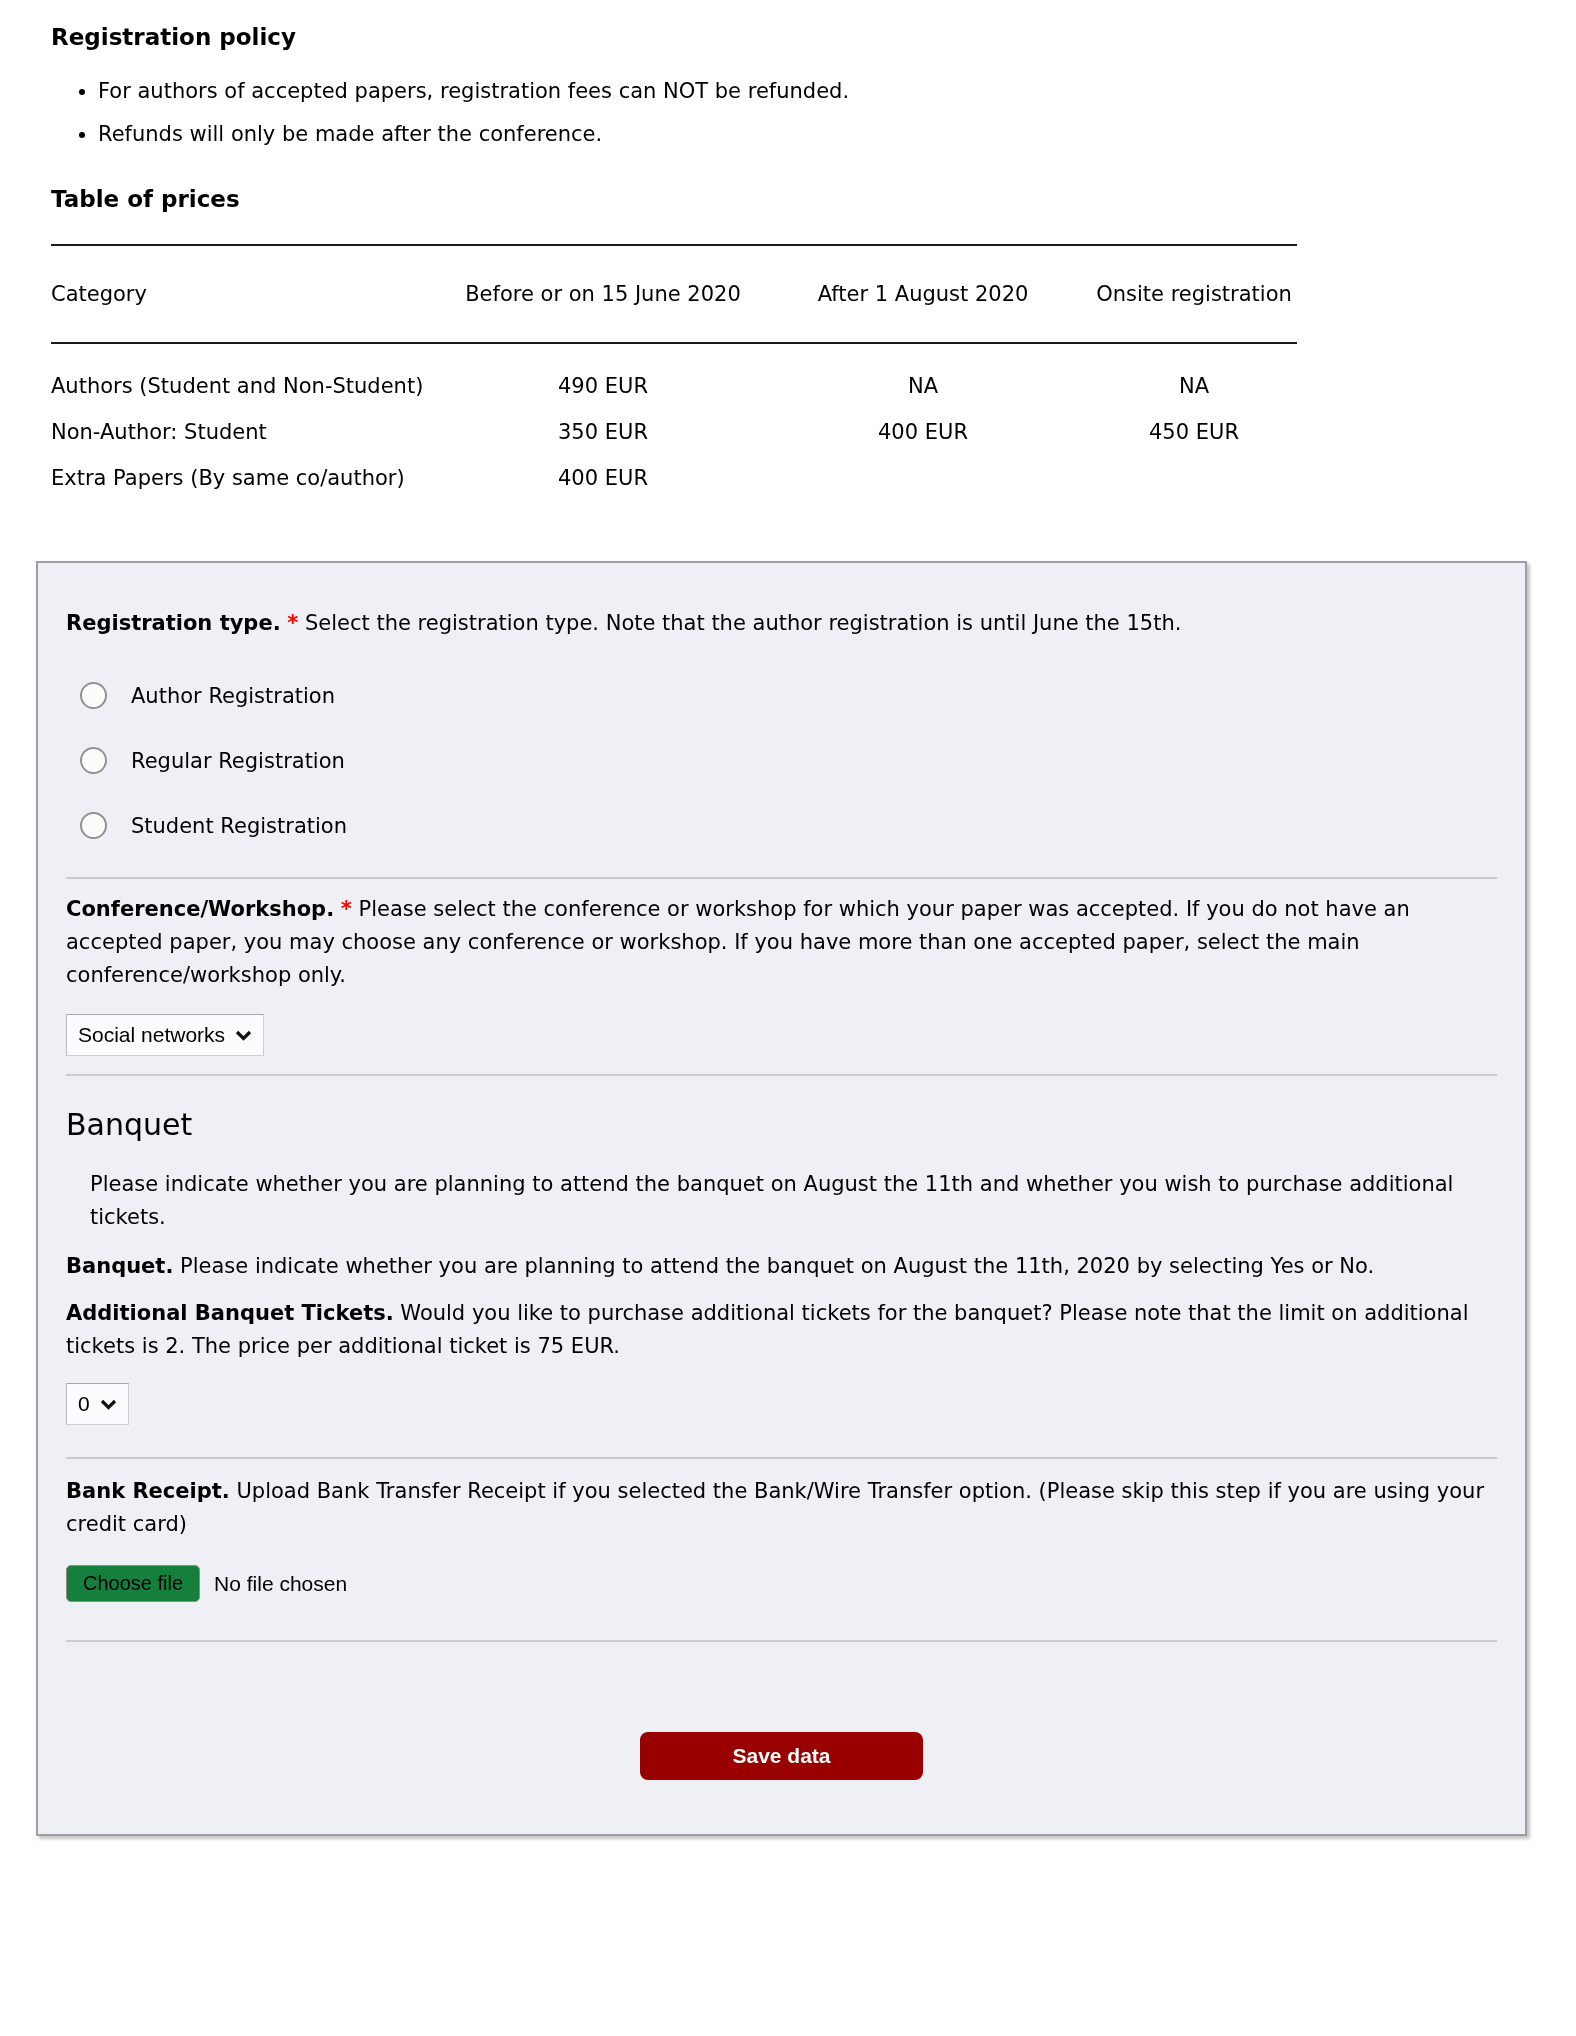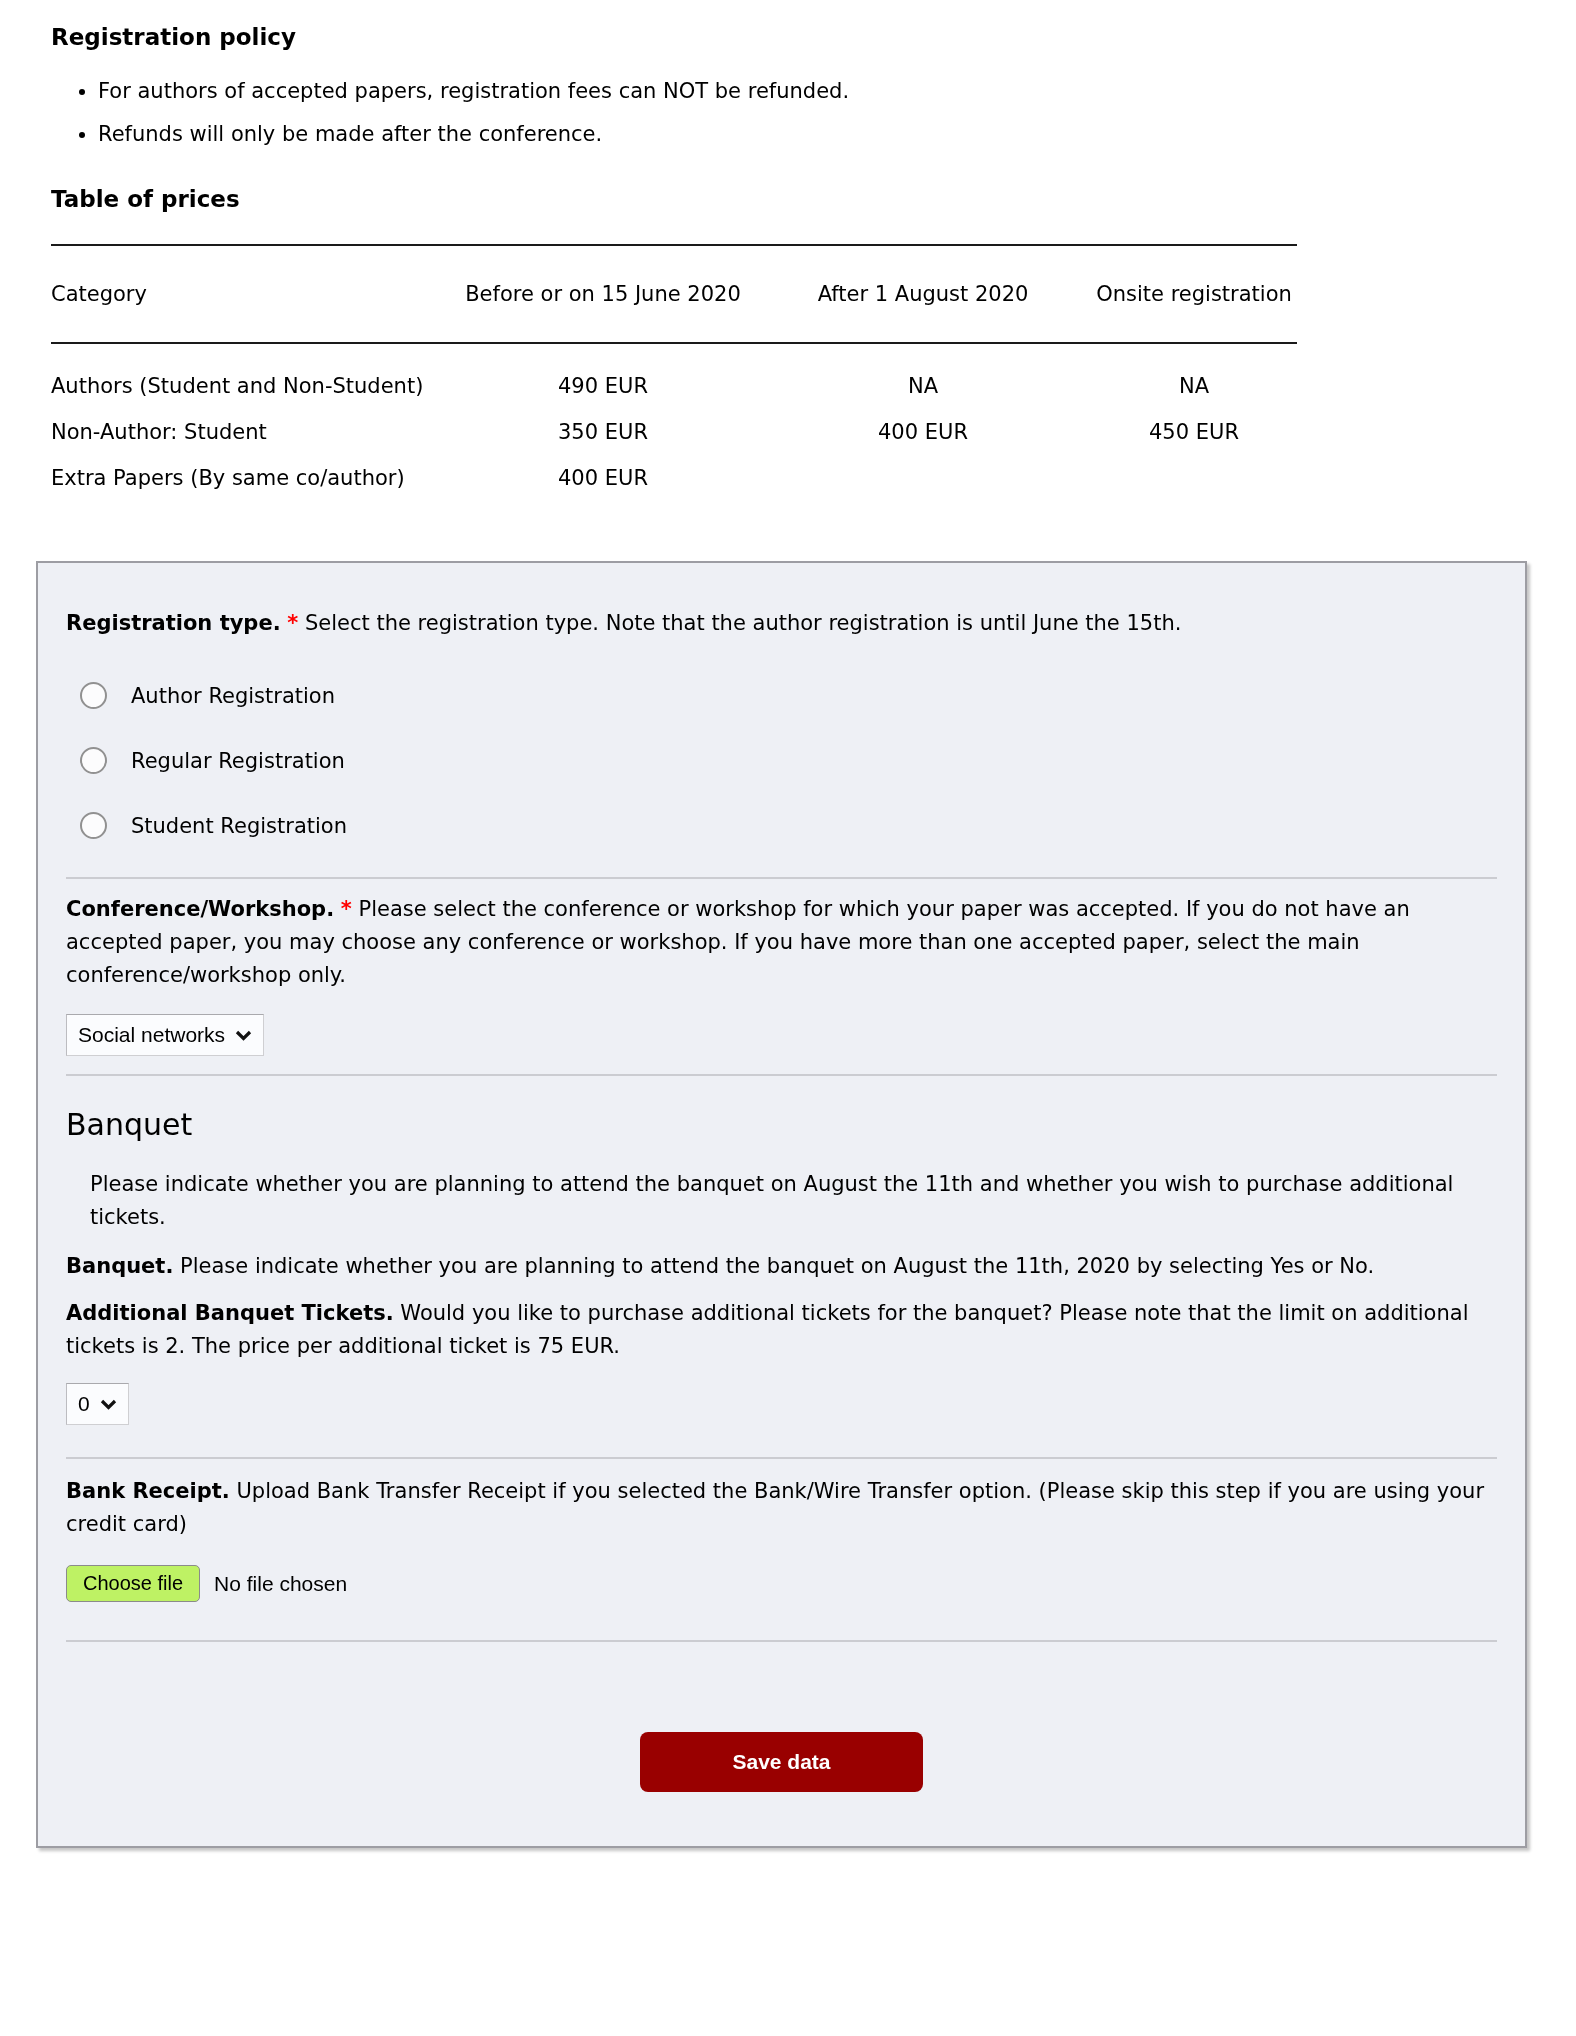--- a/index.html
+++ b/index.html
@@ -68,30 +68,30 @@
     height:42px; padding:0 11px; box-sizing:border-box;
     background:#fbfcfe; border:1px solid #cfcfd2;
     border-top-color:#a9a9ad; border-left-color:#bcbcc0;
     font-family:"Liberation Sans",sans-serif; font-size:21px; cursor:pointer;
   }
   .chev { display:block; }
 
   .file-row { margin-top:24px; display:flex; align-items:center; }
   button.choose-file {
     font-family:"Liberation Sans",sans-serif; font-size:20px; color:#000;
-    background:#bef264; border:1px solid #8b8b8b; border-radius:5px;
+    background:#15803d; border:1px solid #8b8b8b; border-radius:5px;
     padding:6px 16px; cursor:pointer;
   }
   .file-status { margin-left:14px; font-family:"Liberation Sans",sans-serif; font-size:21px; }
 
   .save-row { margin-top:90px; display:flex; justify-content:center; }
   button.save {
     background:#990000; color:#ffffff; border:none; border-radius:8px;
     font-family:"Liberation Sans",sans-serif; font-weight:bold; font-size:21px;
-    height:60px; padding:0 92px; cursor:pointer;
+    height:48px; padding:0 92px; cursor:pointer;
   }
 </style>
 </head>
 <body>
 
 <main>
 
   <section class="top">
     <h3 class="sec-title" id="cancellation-title">Registration policy</h3>
     <ul class="policy">

